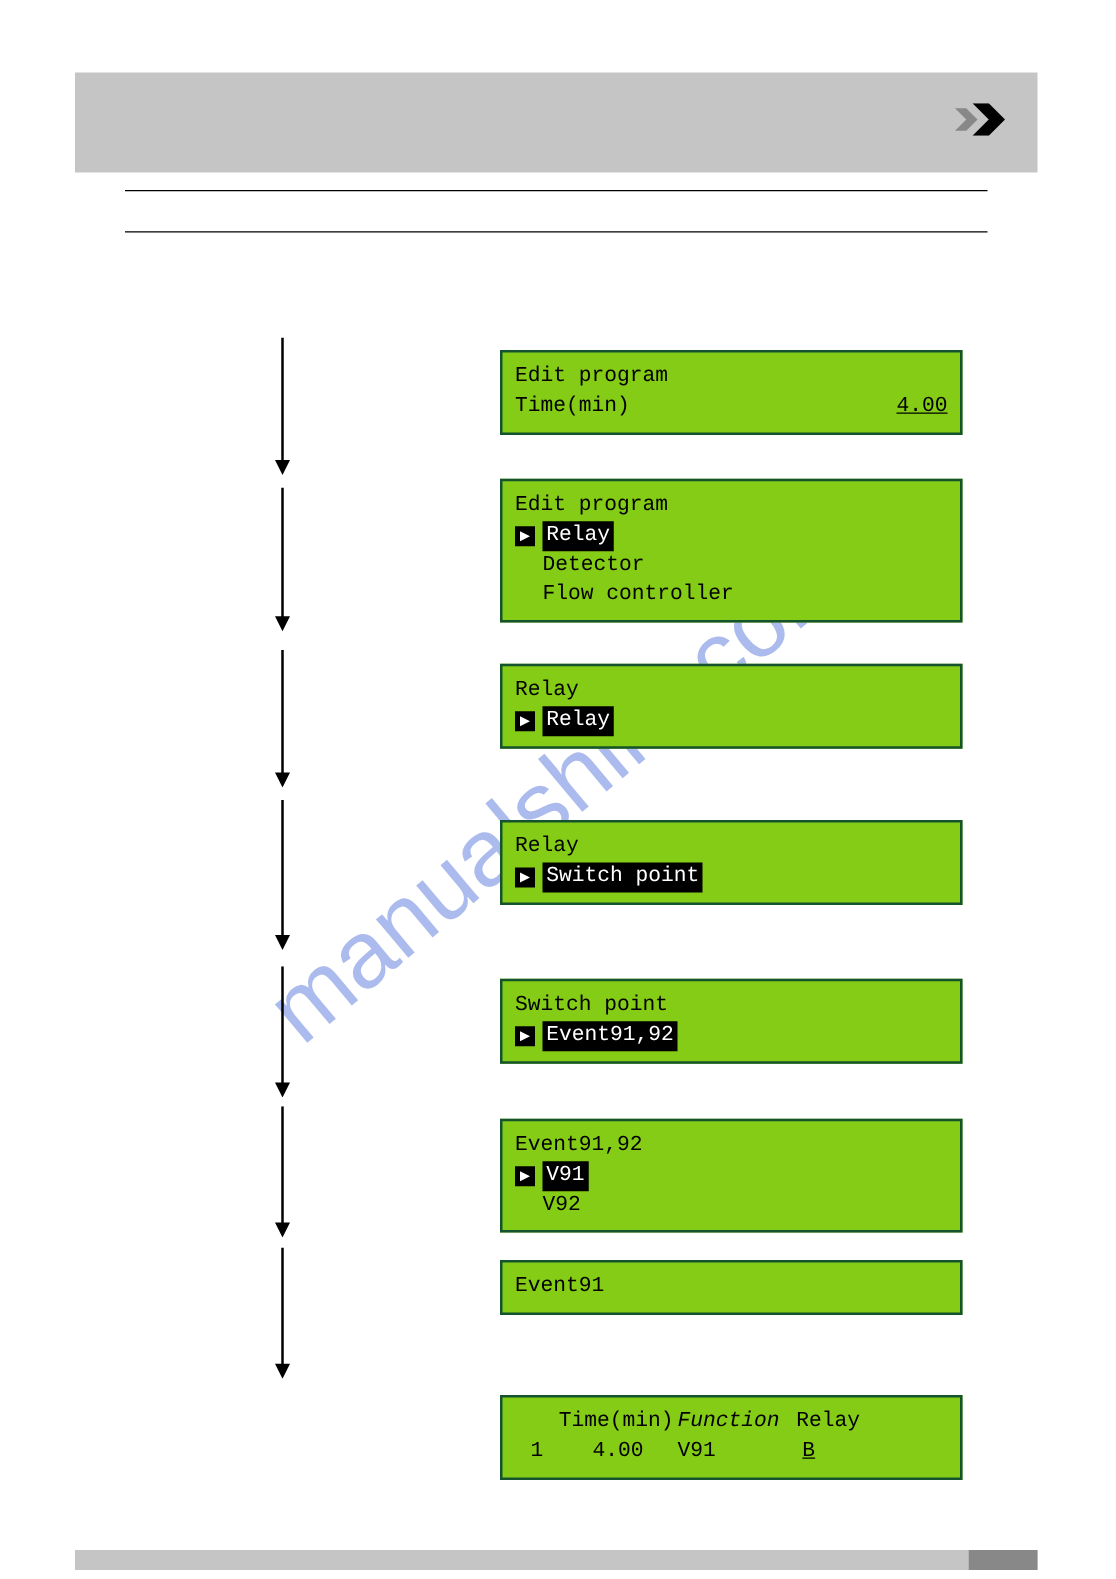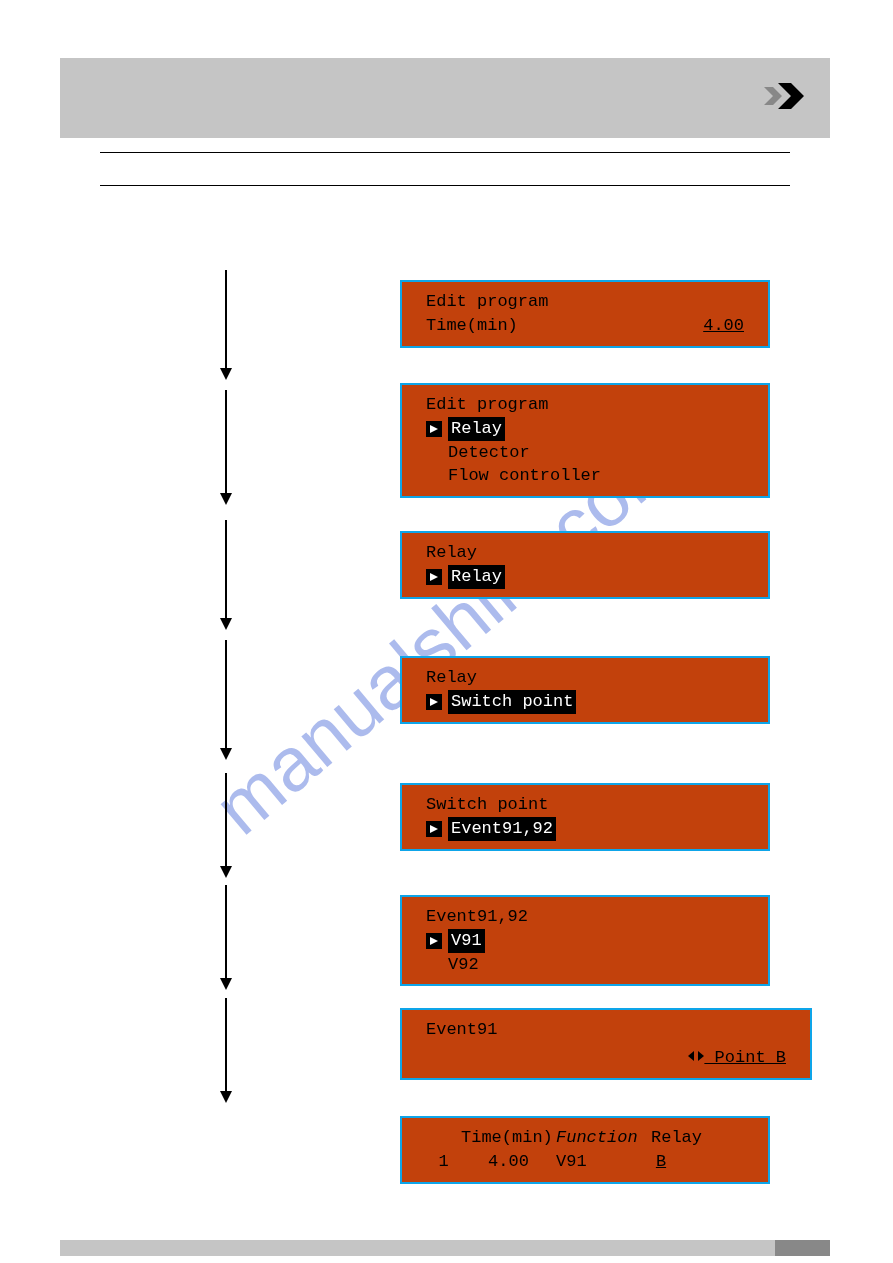--- a/index.html
+++ b/index.html
@@ -46,26 +46,26 @@
     left: 50%;
     transform: translate(-50%, -50%) rotate(-40deg);
     font-size: 76px;
     color: rgba(90, 120, 220, 0.5);
     pointer-events: none;
     white-space: nowrap;
     font-family: Arial, sans-serif;
   }
   .panel {
     position: absolute;
-    border: 2px solid #0ea5e9;
-    background: #c2410c;
+    border: 2px solid #14532d;
+    background: #84cc16;
     font-family: "Courier New", monospace;
     font-size: 17px;
     line-height: 1.4;
-    padding: 8px 24px;
+    padding: 8px 10px;
     box-sizing: border-box;
   }
   .row {
     display: flex;
     align-items: center;
     gap: 6px;
   }
   .marker {
     width: 16px;
     height: 16px;
@@ -214,28 +214,22 @@
     <span class="marker">
         <svg width="10" height="10">
           <polygon points="1,1 9,5 1,9" fill="#fff"></polygon>
         </svg>
       </span>
     <span class="sel">V91</span>
   </div>
   <div class="indent">V92</div>
 </div>
 
-<div class="panel" style="top:1008px; left:400px; width:412px;">
+<div class="panel" style="top:1008px; left:400px; width:370px;">
   <div>Event91</div>
-  <div style="text-align:right; margin-top:4px;">
-    <span style="display:inline-block; vertical-align:middle;"><svg width="16" height="12">
-          <polygon points="0,6 6,1 6,11" fill="#000"></polygon>
-          <polygon points="16,6 10,1 10,11" fill="#000"></polygon>
-        </svg></span><span class="underline"> Point B</span>
-  </div>
 </div>
 
 <div class="panel" style="top:1116px; left:400px; width:370px;">
   <div style="display:flex;">
     <span style="width:35px;"></span>
     <span style="width:95px;">Time(min)</span>
     <span style="width:95px;font-style:italic;">Function</span>
     <span>Relay</span>
   </div>
   <div style="display:flex;">

